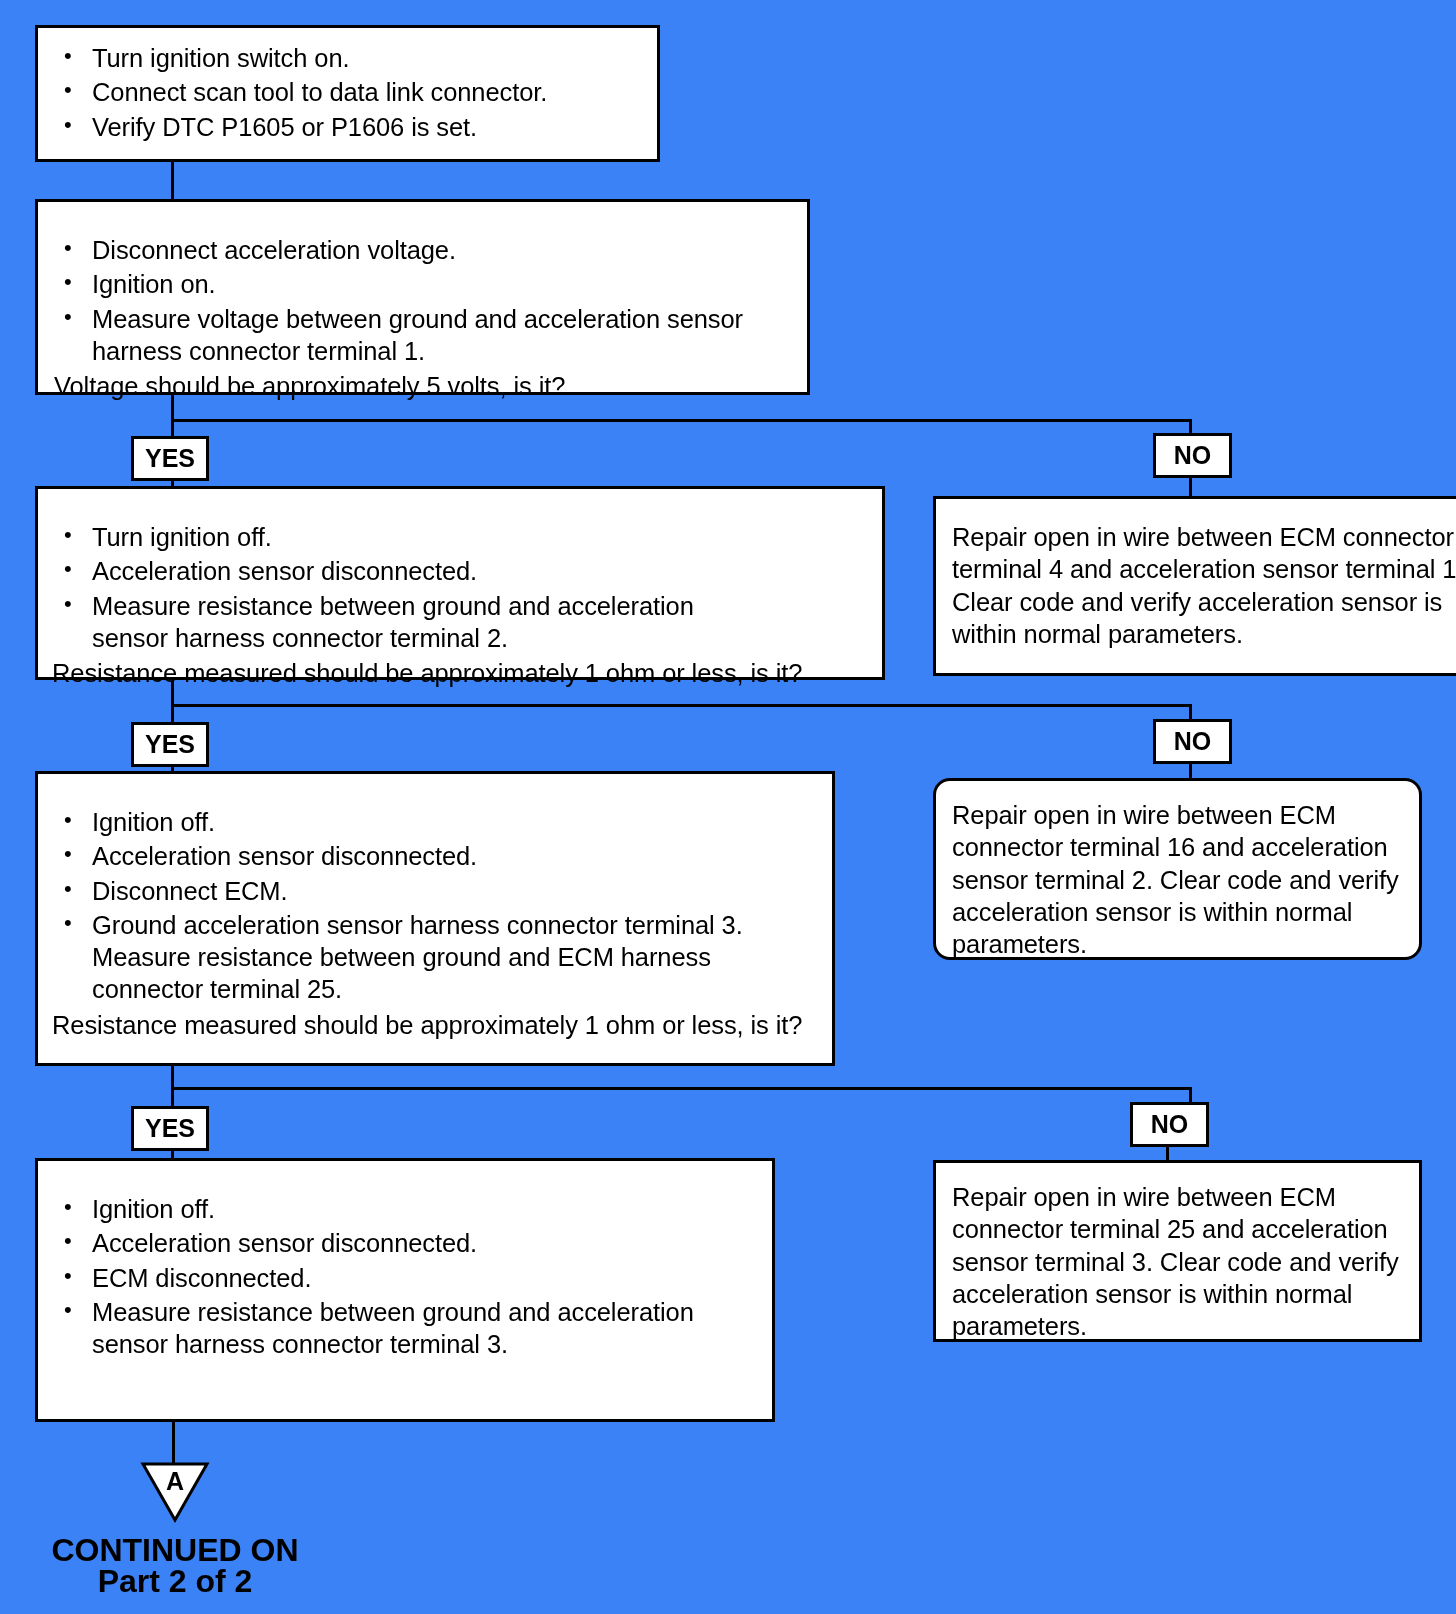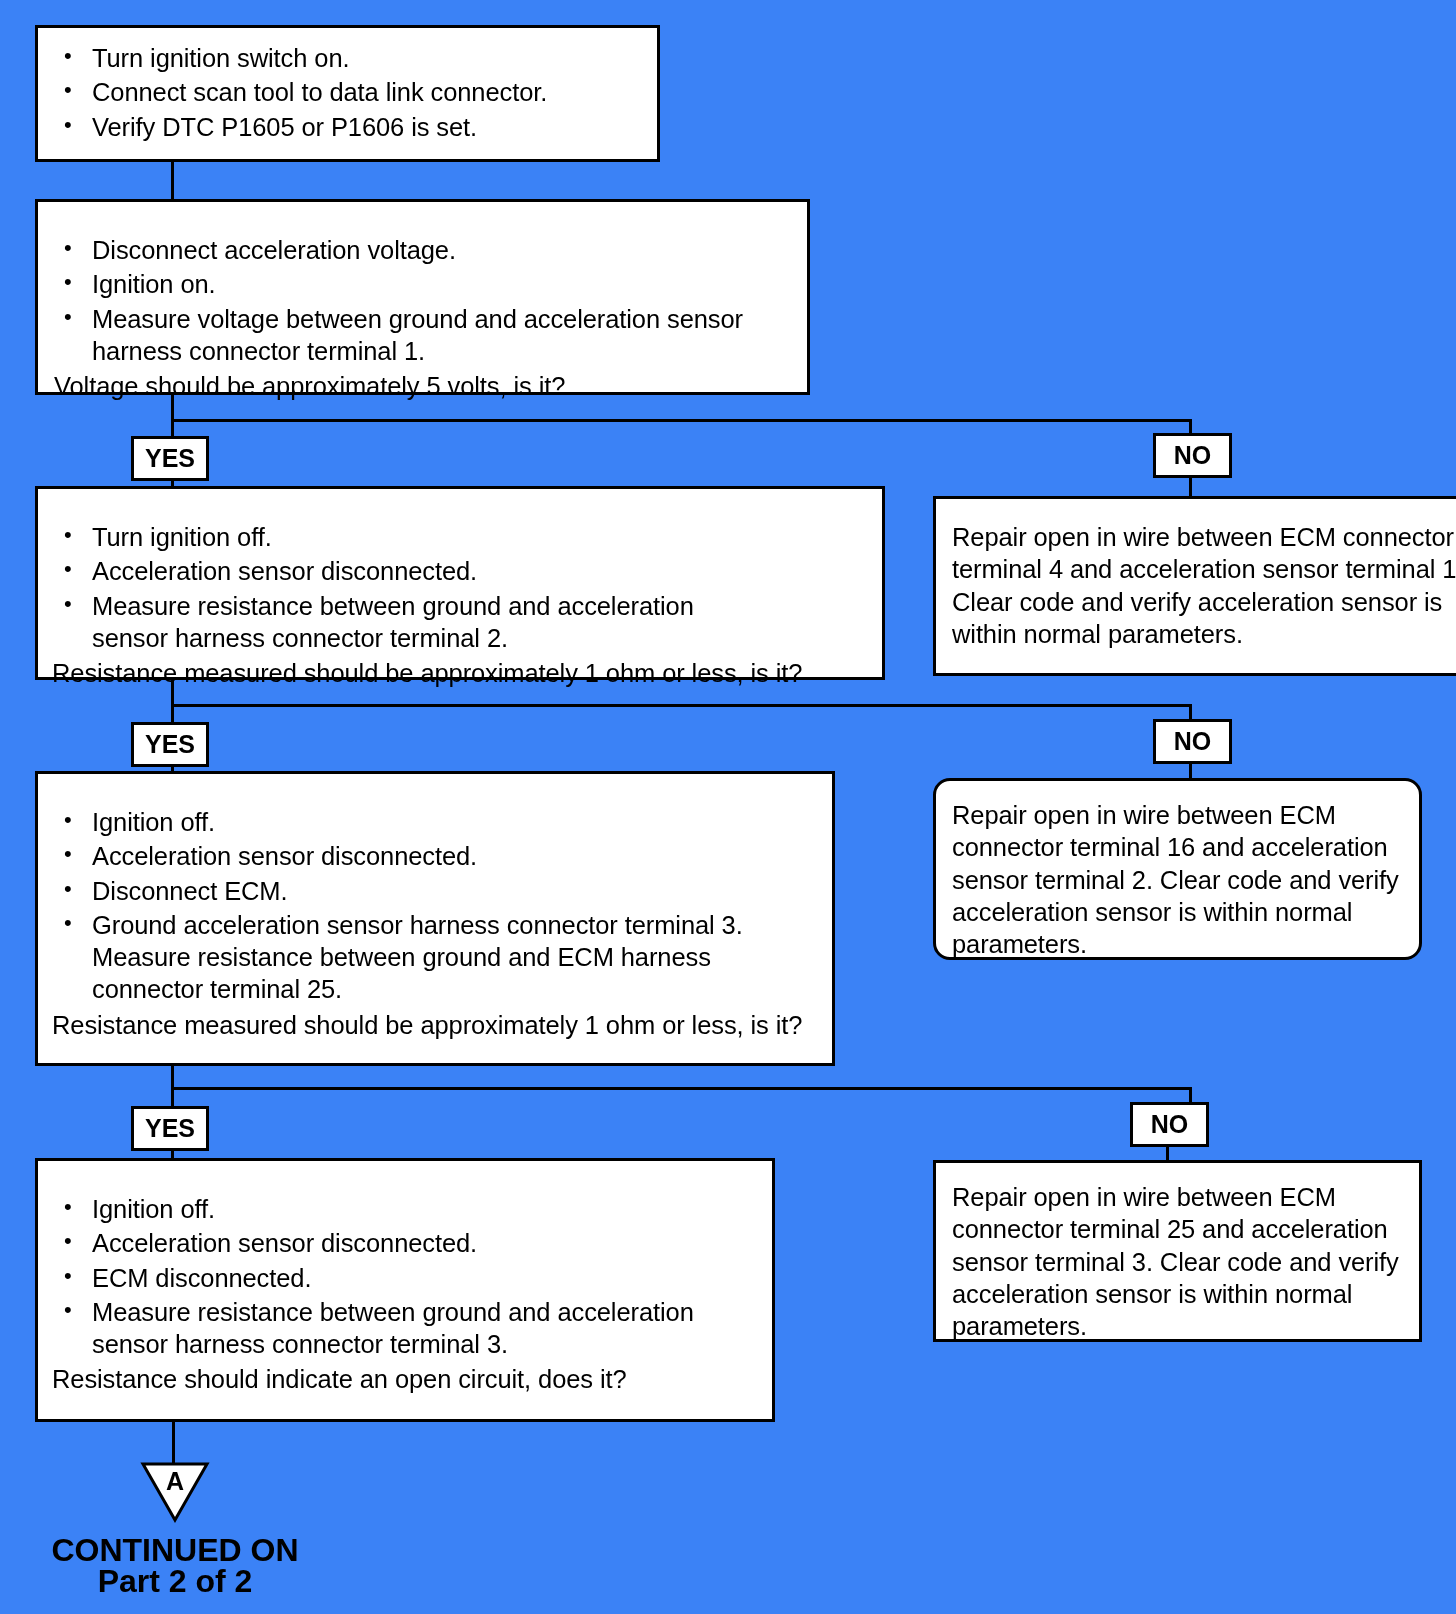--- a/index.html
+++ b/index.html
@@ -203,21 +203,20 @@
   <div class="vline" style="left:171px; top:1149px; width:3px; height:13px;"></div>
   <div class="vline" style="left:1166px; top:1145px; width:3px; height:18px;"></div>
 
   <div class="box" style="left:35px; top:1158px; width:740px; height:264px;">
     <ul class="blist" style="margin-top:18px;">
       <li>Ignition off.</li>
       <li>Acceleration sensor disconnected.</li>
       <li>ECM disconnected.</li>
       <li style="padding-right:4px;">Measure resistance between ground and acceleration sensor harness connector terminal 3.</li>
     </ul>
-    <div class="tail" style="margin-left:-2px;">Resistance should indicate an open circuit, does it?</div>
   </div>
 
   <div class="box" style="left:933px; top:1160px; width:489px; height:182px; padding:18px 16px 12px 16px;">
     <p class="para">Repair open in wire between ECM connector terminal 25 and acceleration sensor terminal 3. Clear code and verify acceleration sensor is within normal parameters.</p>
   </div>
 
   <div class="vline" style="left:172px; top:1420px; width:3px; height:44px;"></div>
 
   <div class="tri-wrap" style="left:140px; top:1461px; width:70px; height:62px;">
     <svg width="70" height="62" viewBox="0 0 70 62">

